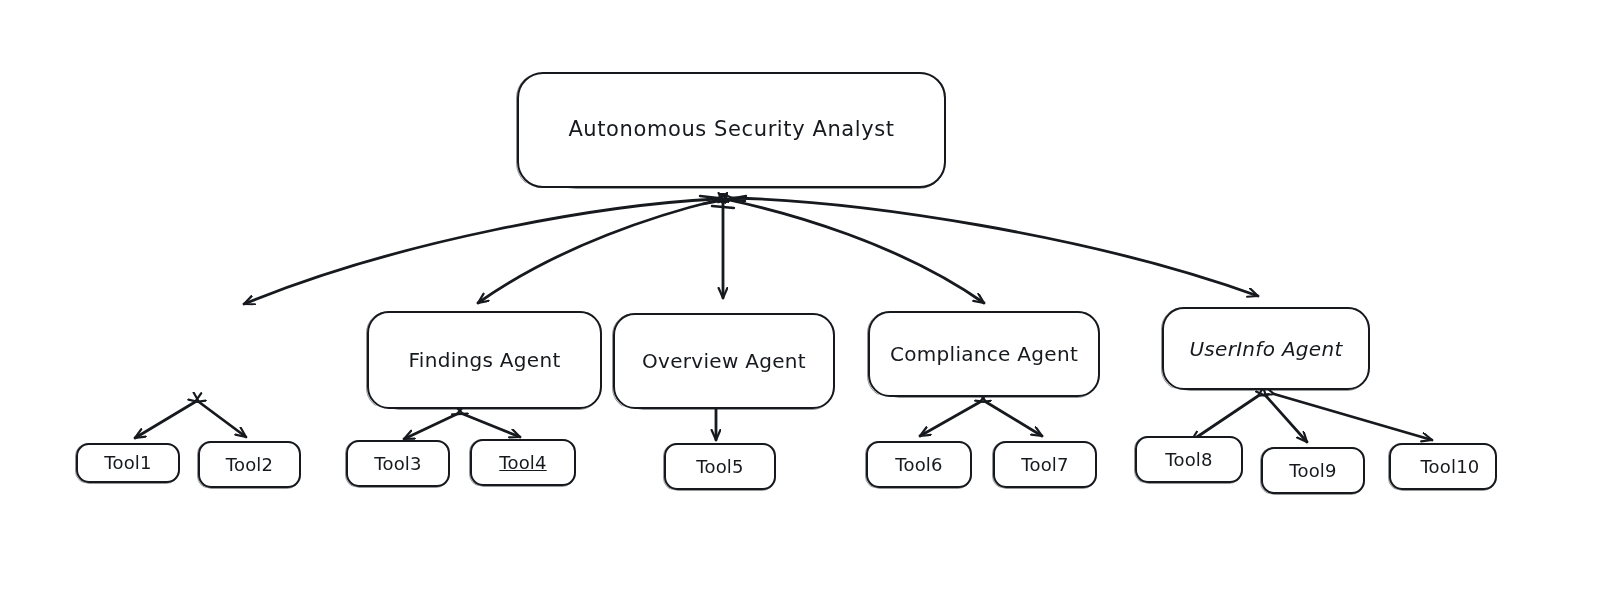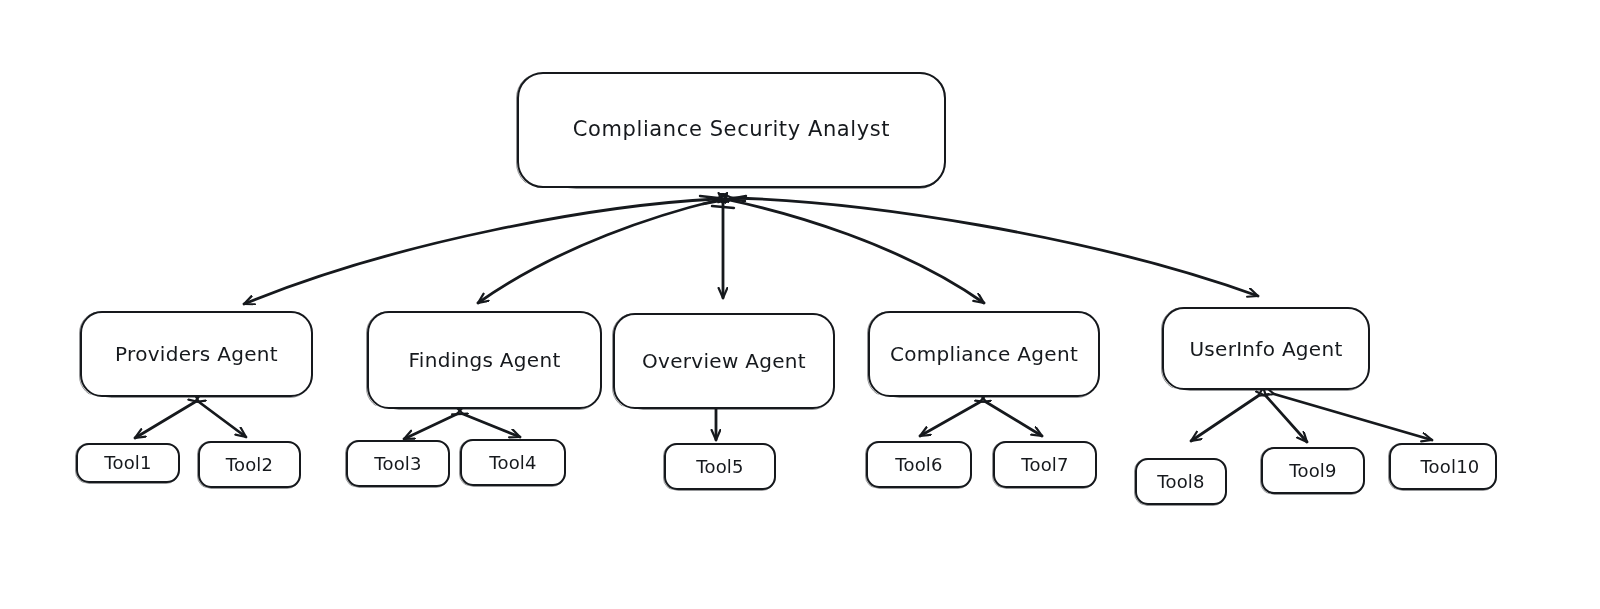--- a/index.html
+++ b/index.html
@@ -119,72 +119,69 @@
     </g>
 
     <g fill="none" stroke="#16191d" stroke-width="2.4" stroke-linecap="round">
       <path d="M700,196 L745,201"></path>
       <path d="M703,204 L746,196"></path>
       <path d="M712,206 L734,208"></path>
     </g>
   </svg>
 
   <div class="node node-root" style="left:517px; top:72px; width:429px; height:116px;">
-    <span class="node-label">Compliance Security Analyst</span>
+    <span class="node-label">Autonomous Security Analyst</span>
   </div>
 
-  <div class="node node-agent" style="left:80px; top:311px; width:233px; height:86px;">
-    <span class="node-label">Providers Agent</span>
-  </div>
 
   <div class="node node-agent" style="left:345px; top:311px; width:235px; height:98px;margin-left:22px;">
     <span class="node-label">Findings Agent</span>
   </div>
 
   <div class="node node-agent" style="left:613px; top:313px; width:222px; height:96px;">
     <span class="node-label">Overview Agent</span>
   </div>
 
   <div class="node node-agent" style="left:868px; top:311px; width:232px; height:86px;">
     <span class="node-label">Compliance Agent</span>
   </div>
 
-  <div class="node node-agent" style="left:1162px; top:307px; width:208px; height:83px;">
+  <div class="node node-agent" style="left:1162px; top:307px; width:208px; height:83px;font-style:italic;">
     <span class="node-label">UserInfo Agent</span>
   </div>
 
   <div class="node node-tool" style="left:76px; top:443px; width:104px; height:40px;">
     <span class="node-label">Tool1</span>
   </div>
 
   <div class="node node-tool" style="left:198px; top:441px; width:103px; height:47px;">
     <span class="node-label">Tool2</span>
   </div>
 
   <div class="node node-tool" style="left:346px; top:440px; width:104px; height:47px;">
     <span class="node-label">Tool3</span>
   </div>
 
-  <div class="node node-tool" style="left:460px; top:439px; width:106px; height:47px;">
+  <div class="node node-tool" style="left:470px; top:439px; width:106px; height:47px;text-decoration:underline;">
     <span class="node-label">Tool4</span>
   </div>
 
   <div class="node node-tool" style="left:664px; top:443px; width:112px; height:47px;text-align:center;">
     <span class="node-label">Tool5</span>
   </div>
 
   <div class="node node-tool" style="left:866px; top:441px; width:106px; height:47px;">
     <span class="node-label">Tool6</span>
   </div>
 
   <div class="node node-tool" style="left:993px; top:441px; width:104px; height:47px;">
     <span class="node-label">Tool7</span>
   </div>
 
-  <div class="node node-tool" style="left:1135px; top:458px; width:92px; height:47px;">
+  <div class="node node-tool" style="left:1135px; top:436px; width:108px; height:47px;">
     <span class="node-label">Tool8</span>
   </div>
 
   <div class="node node-tool" style="left:1261px; top:447px; width:104px; height:47px;">
     <span class="node-label">Tool9</span>
   </div>
 
   <div class="node node-tool" style="left:1389px; top:443px; width:108px; height:47px;padding-left:14px;">
     <span class="node-label">Tool10</span>
   </div>

